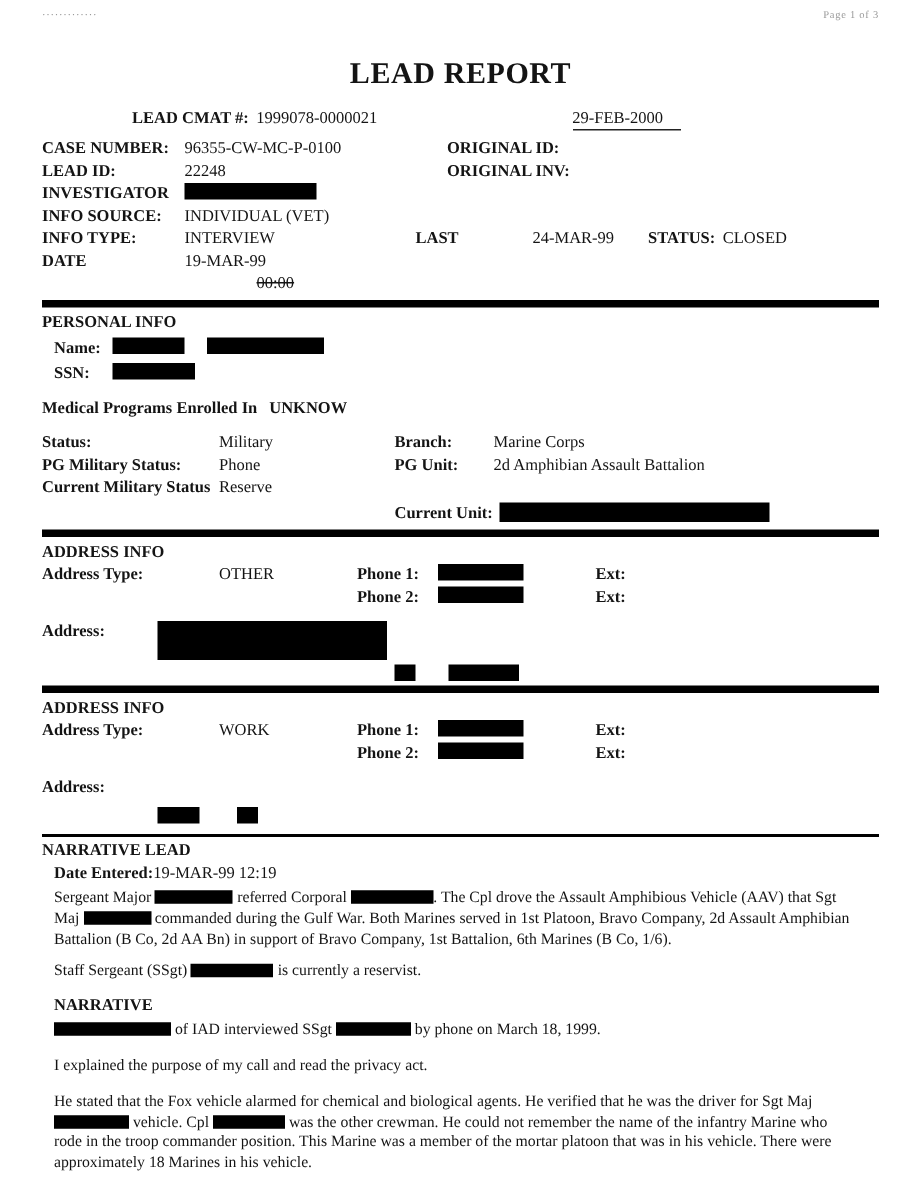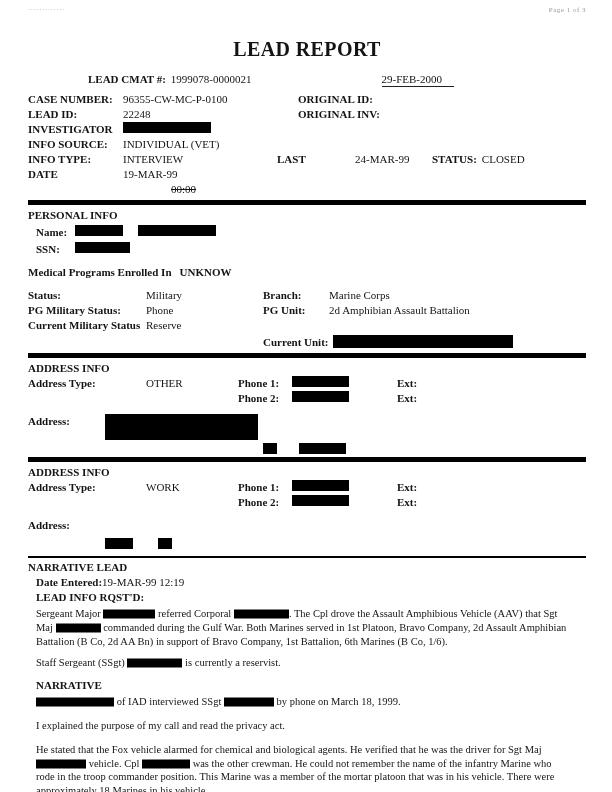--- a/index.html
+++ b/index.html
@@ -183,23 +183,20 @@
     <span class="rd" style="width:14px;height:11px;margin-left:25px"></span>
   </div>
 
   <div class="thin"></div>
 
   <div class="sect">NARRATIVE LEAD</div>
   <div class="fr pind">
     <span class="b">Date Entered:</span>
     <span>19-MAR-99 12:19</span>
   </div>
-  <div class="fr pind">
-    <span class="b">LEAD INFO RQST'D:</span>
-  </div>
 
   <p class="para">Sergeant Major <span class="redact-inline" style="width: 52px;"></span> referred Corporal <span class="redact-inline" style="width: 55px;"></span>.  The Cpl drove the Assault Amphibious Vehicle (AAV) that Sgt Maj <span class="redact-inline" style="width: 45px;"></span> commanded during the Gulf War.  Both Marines served in 1st Platoon, Bravo Company, 2d Assault Amphibian Battalion (B Co, 2d AA Bn) in support of Bravo Company, 1st Battalion, 6th Marines (B Co, 1/6).</p>
   <p class="para mt8">Staff Sergeant (SSgt) <span class="redact-inline" style="width: 55px;"></span> is currently a reservist.</p>
 
   <div class="sect pind mt8">NARRATIVE</div>
   <p class="para"><span class="redact-inline" style="width: 78px;"></span> of IAD interviewed SSgt <span class="redact-inline" style="width: 50px;"></span> by phone on March 18, 1999.</p>
   <p class="para mt10">I explained the purpose of my call and read the privacy act.</p>
   <p class="para mt10">He stated that the Fox vehicle alarmed for chemical and biological agents.  He verified that he was the driver for Sgt Maj <span class="redact-inline" style="width: 50px;"></span> vehicle.  Cpl <span class="redact-inline" style="width: 48px;"></span> was the other crewman.  He could not remember the name of the infantry Marine who rode in the troop commander position.  This Marine was a member of the mortar platoon that was in his vehicle.  There were approximately 18 Marines in his vehicle.</p>
 
 </div>

